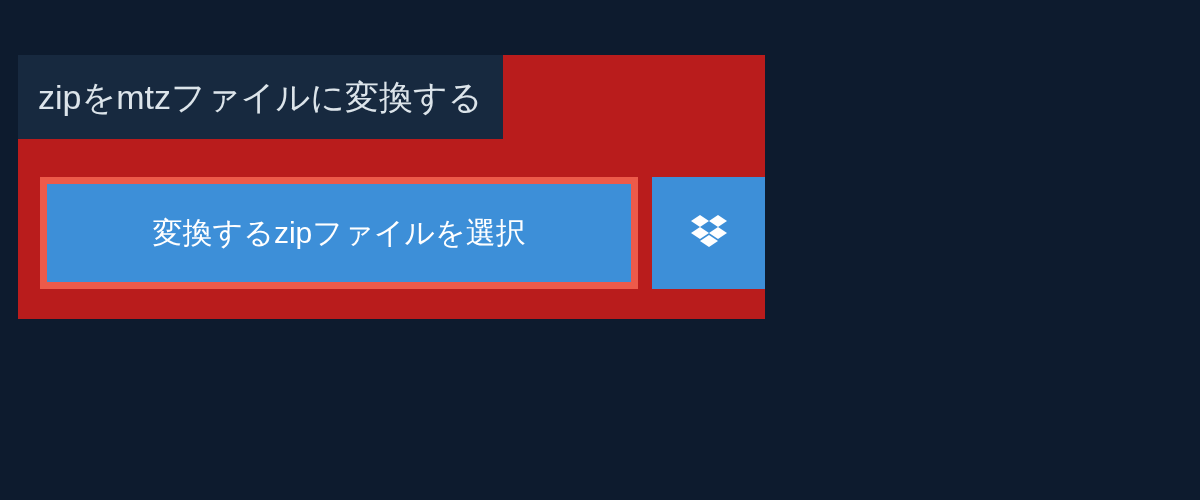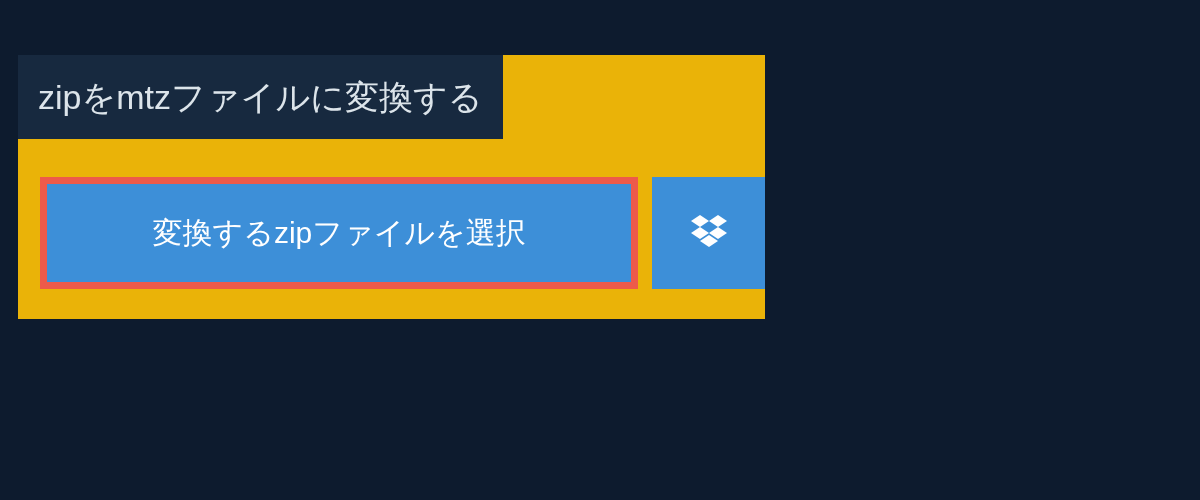--- a/index.html
+++ b/index.html
@@ -8,21 +8,21 @@
       box-sizing: border-box;
     }
     body {
       width: 1200px;
       height: 500px;
       background-color: #0d1b2e;
       font-family: -apple-system, BlinkMacSystemFont, "Segoe UI", "Hiragino Sans", "Meiryo", sans-serif;
       overflow: hidden;
     }
     .panel {
-      background-color: #eab308;
+      background-color: #b91c1c;
       margin-top: 55px;
       margin-left: 18px;
       width: 747px;
       padding-bottom: 30px;
     }
     .title {
       color: #dce4ea;
       font-size: 34px;
       font-weight: 400;
       padding: 20px 20px 18px 20px;

